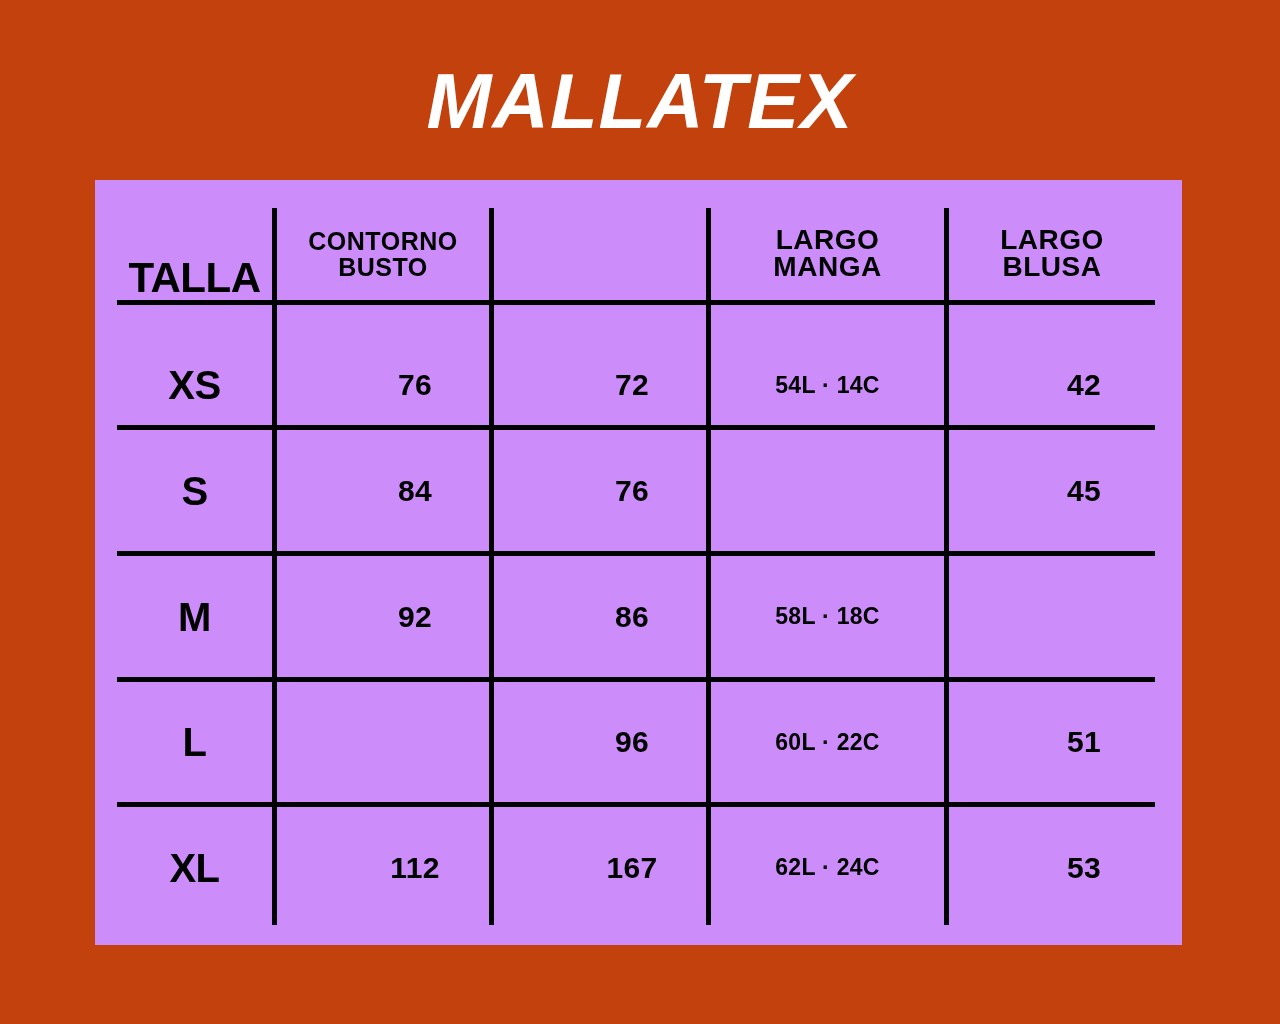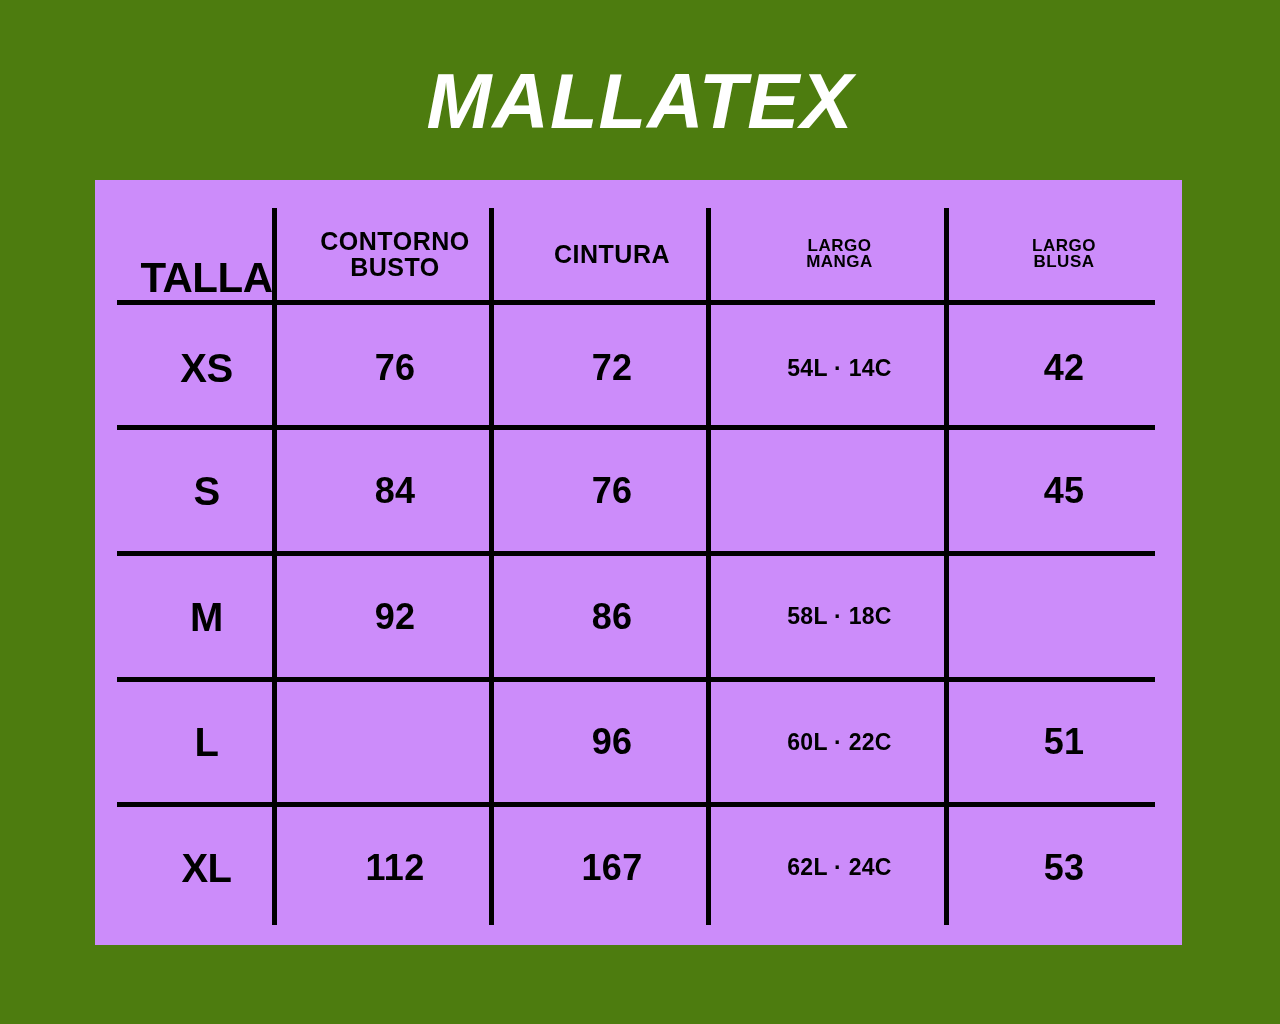--- a/index.html
+++ b/index.html
@@ -11,21 +11,21 @@
     width: 1280px;
     height: 1024px;
     overflow: hidden;
     font-family: "Liberation Sans", sans-serif;
     -webkit-font-smoothing: antialiased;
   }
   .poster {
     position: relative;
     width: 1280px;
     height: 1024px;
-    background: #4d7c0f;
+    background: #c2410c;
   }
   .brand-title {
     position: absolute;
     left: 0;
     top: 62px;
     width: 1280px;
     text-align: center;
     color: #ffffff;
     font-family: "Liberation Sans", sans-serif;
     font-weight: bold;
@@ -74,21 +74,20 @@
   .cell {
     position: absolute;
     display: flex;
     align-items: center;
     justify-content: center;
     text-align: center;
     color: #000000;
     font-family: "Liberation Sans", sans-serif;
     font-weight: bold;
     line-height: 1.05;
-    margin-left: 12px;
   }
   
   .c0 { left: 22px;   width: 155px; }
   .c1 { left: 182px;  width: 212px; }
   .c2 { left: 399px;  width: 212px; }
   .c3 { left: 616px;  width: 233px; }
   .c4 { left: 854px;  width: 206px; }
 
   
   .hdr { top: 28px; height: 92px; }
@@ -96,39 +95,40 @@
     font-size: 42px;
     letter-spacing: -0.5px;
     align-items: flex-end;
     padding-bottom: 2px;
   }
   .hdr-small {
     font-size: 25px;
     letter-spacing: 0.5px;
   }
   .hdr-tight {
-    font-size: 17px;
+    font-size: 28px;
     letter-spacing: 0.5px;
     line-height: 0.95;
   }
 
   
-  .r0 { top: 120px; height: 136px; }
+  .r0 { top: 137px; height: 136px; }
   .r1 { top: 250px; height: 121px; }
   .r2 { top: 376px; height: 121px; }
   .r3 { top: 502px; height: 120px; }
   .r4 { top: 627px; height: 121px; justify-content: center; }
 
   .size-label {
     font-size: 40px;
     letter-spacing: -0.5px;
   }
   .value {
-    font-size: 36px;
+    font-size: 30px;
     letter-spacing: 0.3px;
+    padding-left: 32px;
   }
   .value-wide {
     font-size: 23px;
     letter-spacing: 0.3px;
     white-space: nowrap;
   }
 </style>
 </head>
 <body>
 
@@ -151,23 +151,20 @@
 
     <div class="cell hdr c0 hdr-talla">
       <span>TALLA</span>
     </div>
     <div class="cell hdr c1 hdr-small">
       <div>
         <div>CONTORNO</div>
         <div>BUSTO</div>
       </div>
     </div>
-    <div class="cell hdr c2 hdr-small">
-      <span>CINTURA</span>
-    </div>
     <div class="cell hdr c3 hdr-tight">
       <div>
         <div>LARGO</div>
         <div>MANGA</div>
       </div>
     </div>
     <div class="cell hdr c4 hdr-tight">
       <div>
         <div>LARGO</div>
         <div>BLUSA</div>

